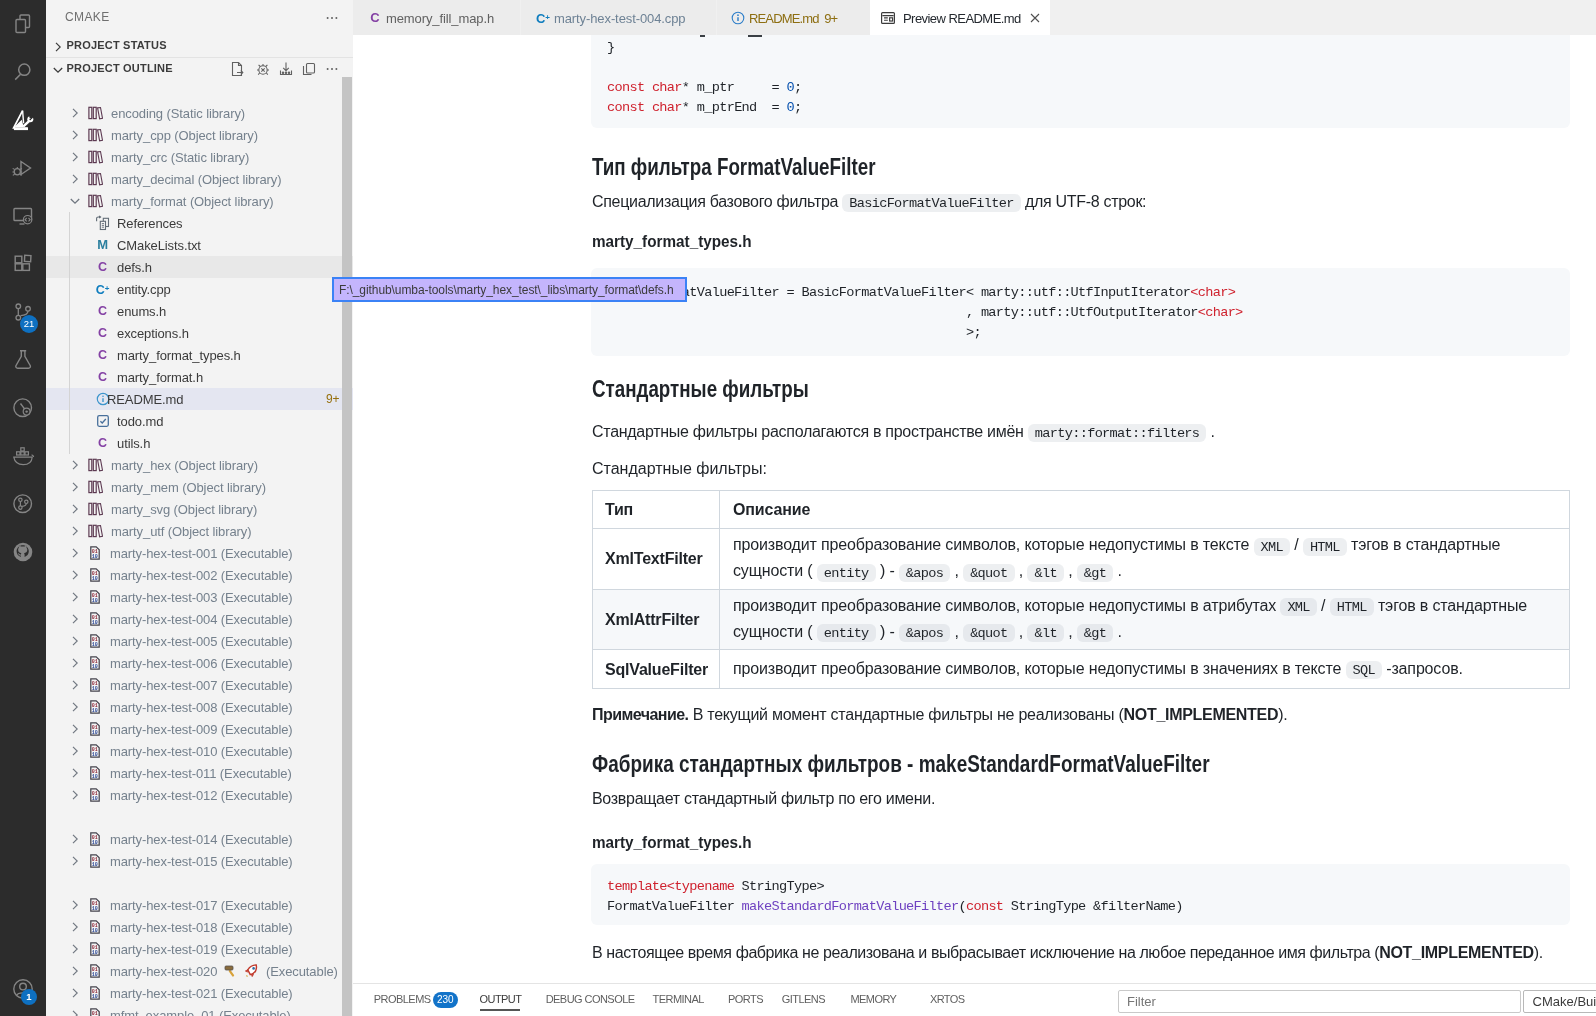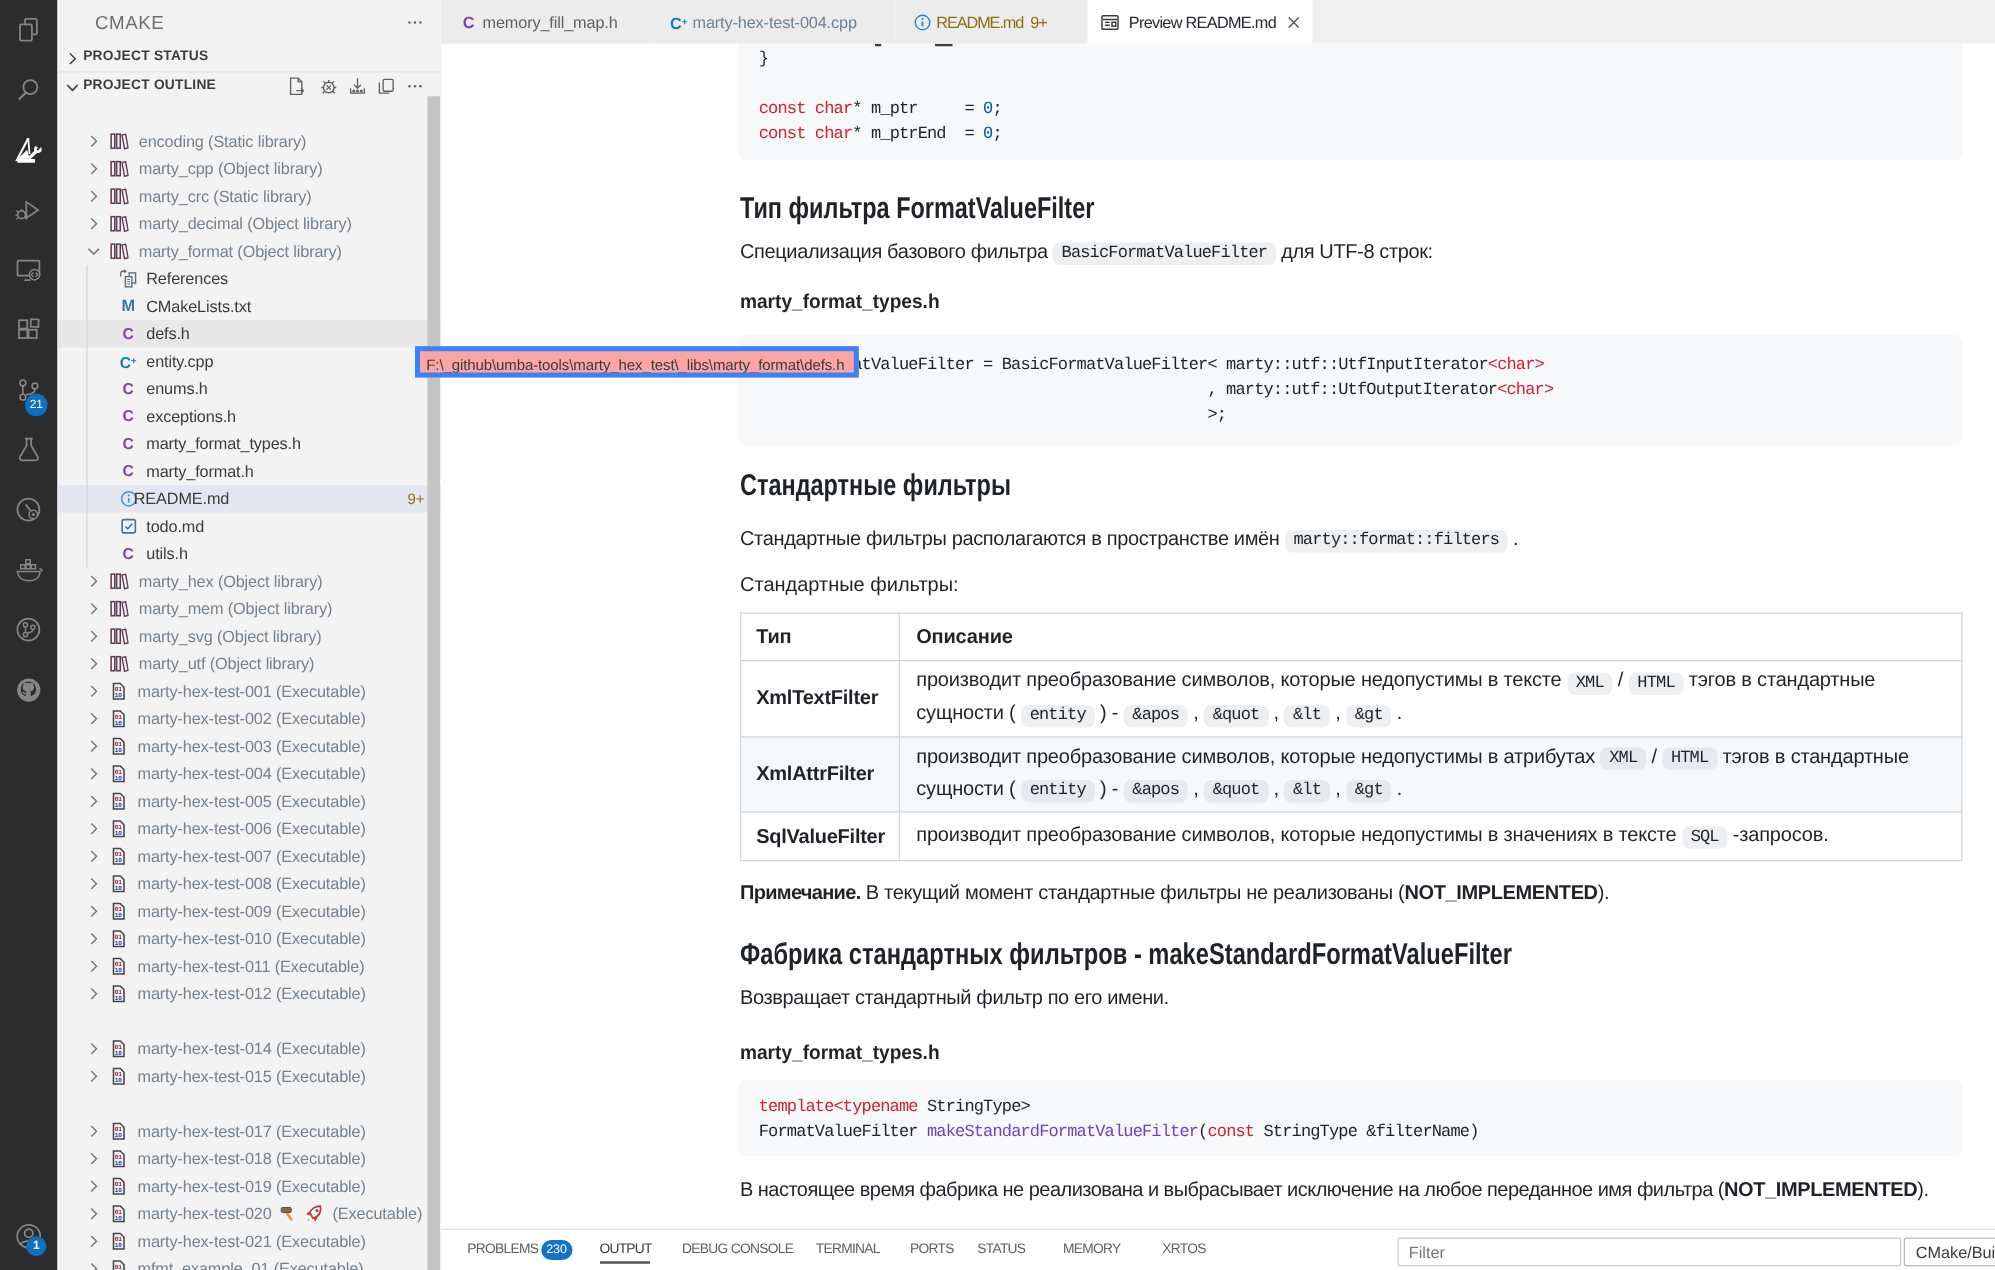--- a/index.html
+++ b/index.html
@@ -26,22 +26,22 @@
 .red{color:#cf222e}.blu{color:#0550ae}.pur{color:#6f42c1}
 .chip{font-family:"Liberation Mono",monospace;font-size:13.6px;letter-spacing:-0.68px;
   background:rgba(175,184,193,.22);border-radius:6px;padding:1.5px 7px;white-space:pre}
 h2{font-size:24px;font-weight:700;line-height:30px;transform:scaleX(0.782);transform-origin:0 0;white-space:pre}
 .p{font-size:16px;line-height:24px;white-space:pre}
 .bsm{font-weight:700;letter-spacing:-0.55px}
 
 #panel{position:absolute;left:353px;top:983px;width:1243px;height:33px;background:#fff;border-top:1px solid #e4e4e4}
 .ptab{position:absolute;top:0;height:32px;line-height:30px;font-size:11px;color:#5f5f5f;letter-spacing:-0.55px;white-space:pre}
 
-#tip{position:absolute;left:332px;top:277px;width:355px;height:25px;background:#fca5a5;
- border:4px solid #3b82f6;font-size:12px;color:#3b3b3b;line-height:23px;padding-left:5px;letter-spacing:-0.08px;overflow:hidden;white-space:pre;z-index:40}
+#tip{position:absolute;left:332px;top:277px;width:355px;height:25px;background:#c4b5fd;
+ border:2px solid #3b82f6;font-size:12px;color:#3b3b3b;line-height:23px;padding-left:5px;letter-spacing:-0.08px;overflow:hidden;white-space:pre;z-index:40}
 </style></head><body>
 
 <div id="abar">
     <div class="aicon" style="top:12px"><svg width="24" height="24" viewBox="0 0 24 24">
         <rect x="9" y="3" width="9.5" height="12.5" rx="1" fill="none" stroke="#858585" stroke-width="1.4"></rect>
         <rect x="5" y="7.5" width="9.5" height="13" rx="1" fill="#2c2c2c" stroke="#858585" stroke-width="1.4"></rect>
       </svg></div>
     <div class="aicon" style="top:60px"><svg width="24" height="24" viewBox="0 0 24 24">
         <circle cx="13.3" cy="9.7" r="5.6" fill="none" stroke="#858585" stroke-width="1.5"></circle>
         <line x1="9.6" y1="14.2" x2="4.2" y2="19.6" stroke="#858585" stroke-width="1.5"></line>
@@ -115,21 +115,21 @@
         <path d="M12 5.2 c-3.8 0-6.4 2.7-6.4 6.1 0 3.1 1.9 4.9 4.2 5.6 v-1.5 c-0.5 0.1-1.7 0.2-2.2-0.9 -0.3-0.7-0.7-1-0.9-1.1 0.2-0.4 1.2-0.3 1.8 0.5 0.5 0.7 1.3 0.6 1.4 0.5 0-0.6 0.3-1 0.5-1.2 -1.8-0.3-3.3-1.2-3.3-3.4 0-0.9 0.3-1.5 0.8-2 -0.1-0.3-0.3-1.1 0.1-2 0.8 0 1.6 0.5 1.9 0.8 0.6-0.2 2.5-0.3 3.6 0 0.5-0.4 1.3-0.8 1.9-0.8 0.3 0.9 0.2 1.7 0.1 2 0.5 0.6 0.8 1.2 0.8 2 0 2.2-1.5 3.1-3.3 3.4 0.3 0.3 0.6 0.8 0.6 1.5 v2.2 c2.3-0.7 4.2-2.5 4.2-5.6 0-3.4-2.7-6.1-6.1-6.1 z" fill="#2c2c2c"></path>
       </svg></div>
     <div class="aicon" style="top:977px"><svg width="24" height="24" viewBox="0 0 24 24">
         <circle cx="12" cy="12" r="9.2" fill="none" stroke="#858585" stroke-width="1.4"></circle>
         <circle cx="12" cy="9.6" r="3.3" fill="none" stroke="#858585" stroke-width="1.4"></circle>
         <path d="M5.6 18.4 c1.3-3.4 11.4-3.4 12.8 0" fill="none" stroke="#858585" stroke-width="1.4"></path>
       </svg></div>
     <div class="abs" style="left:21px;top:989px;width:16px;height:16px;border-radius:8px;background:#0e70c1;color:#fff;font-size:9.5px;font-weight:700;text-align:center;line-height:16px;z-index:5">1</div>
   </div>
 <div id="sbar">
-    <div class="abs" style="left:30px;top:10px;font-size:15px;color:#6f6f6f;letter-spacing:0.4px">CMAKE</div>
+    <div class="abs" style="left:19px;top:10px;font-size:12px;color:#6f6f6f;letter-spacing:0.4px">CMAKE</div>
     <svg class="abs" style="left:279px;top:11px" width="14" height="14" viewBox="0 0 16 16">
       <g fill="#616161">
         <circle cx="3" cy="8" r="1.15"></circle>
         <circle cx="8" cy="8" r="1.15"></circle>
         <circle cx="13" cy="8" r="1.15"></circle>
       </g>
     </svg>
     <svg class="abs" style="left:4px;top:38.5px" width="16" height="16" viewBox="0 0 16 16">
       <path d="M6 3.8 L10.2 8 L6 12.2" fill="none" stroke="#3b3b3b" stroke-width="1.15"></path>
     </svg>
@@ -669,20 +669,20 @@
     <div class="md p" style="left:239px;top:906px;letter-spacing:-0.42px">В настоящее время фабрика не реализована и выбрасывает исключение на любое переданное имя фильтра (<span class="bsm" style="letter-spacing:-0.3px">NOT_IMPLEMENTED</span>).</div>
     <div class="abs" style="left:347px;top:0;width:5px;height:1.6px;background:#3a3f44"></div>
     <div class="abs" style="left:395px;top:0;width:14px;height:1.6px;background:#3a3f44"></div>
   </div>
 <div id="panel">
     <div class="ptab" style="left:20.80000000000001px;">PROBLEMS</div>
     <div class="ptab" style="left:126.5px;color:#3b3b3b;">OUTPUT</div>
     <div class="ptab" style="left:192.70000000000005px;">DEBUG CONSOLE</div>
     <div class="ptab" style="left:299.6px;">TERMINAL</div>
     <div class="ptab" style="left:375px;">PORTS</div>
-    <div class="ptab" style="left:428.79999999999995px;">STATUS</div>
+    <div class="ptab" style="left:428.79999999999995px;">GITLENS</div>
     <div class="ptab" style="left:497.4px;">MEMORY</div>
     <div class="ptab" style="left:576.9px;">XRTOS</div>
     <div class="abs" style="left:126.5px;top:25px;width:40px;height:1.5px;background:#555"></div>
     <div class="abs" style="left:80px;top:8px;width:24.5px;height:16px;border-radius:8px;background:#1273c9;color:#fff;font-size:10px;text-align:center;line-height:16px">230</div>
     <div class="abs" style="left:765px;top:6px;width:403px;height:23px;background:#fff;border:1px solid #c9c9c9;border-radius:2px;font-size:13px;color:#767676;line-height:21px;padding-left:8px">Filter</div>
     <div class="abs" style="left:1169.6px;top:6px;width:90px;height:23px;background:#fff;border:1px solid #b8b8b8;border-radius:2px;font-size:13px;color:#3b3b3b;line-height:21px;padding-left:9px;white-space:pre">CMake/Bui</div>
   </div>
 <div id="tip">F:\_github\umba-tools\marty_hex_test\_libs\marty_format\defs.h</div>
 </body></html>

